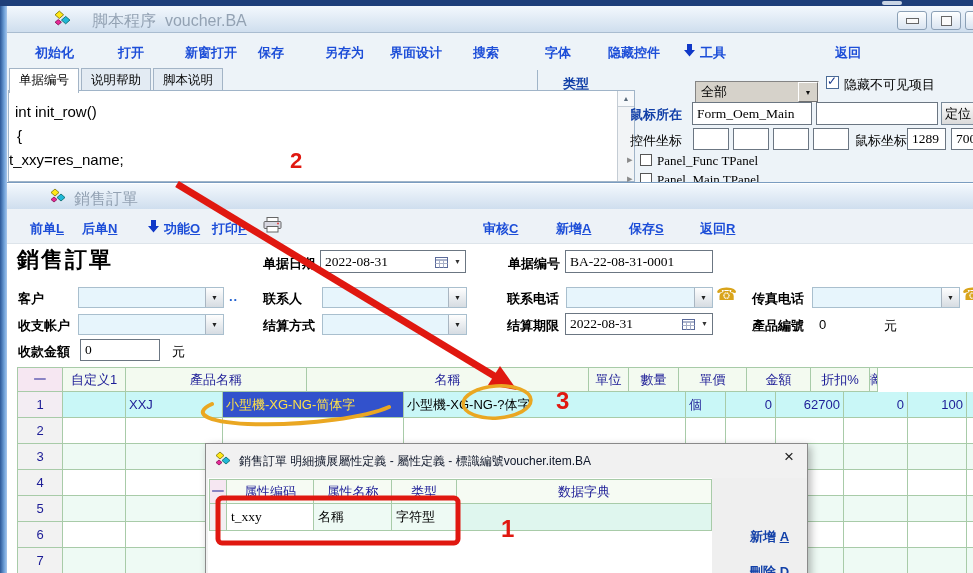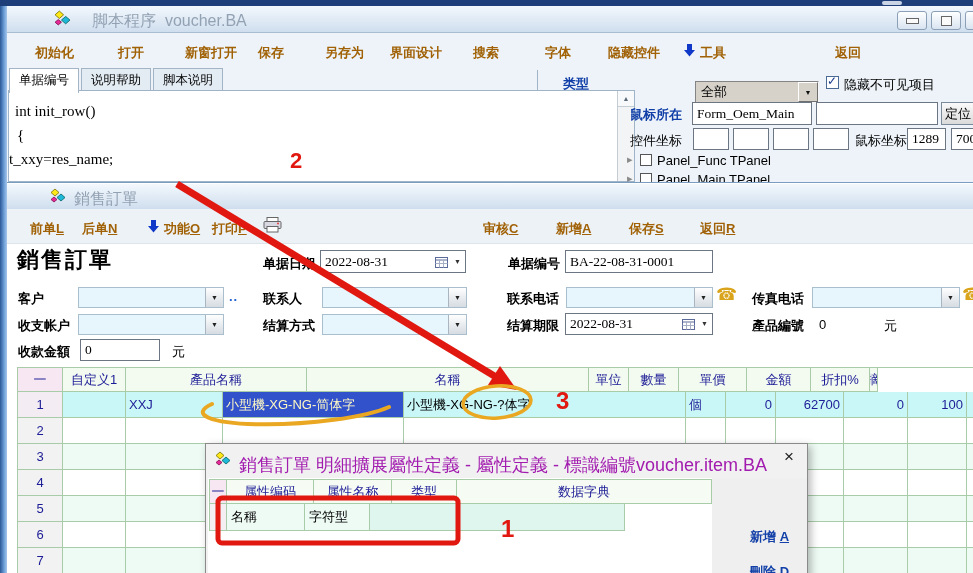--- a/index.html
+++ b/index.html
@@ -4,40 +4,40 @@
 <style>
   html,body{margin:0;padding:0;background:#fff}
   #stage{position:relative;width:973px;height:573px;overflow:hidden;background:#fff;
          font-family:"Liberation Sans",sans-serif;font-size:13px;color:#000}
   .abs{position:absolute}
   .nw{white-space:nowrap}
   .titlebar{background:linear-gradient(#f3f8fd,#cfdeee);border-bottom:1px solid #a9bcd0}
   .ttxt{font-size:16px;color:#93a2b3;white-space:pre}
   .winbtn{width:28px;height:17px;border:1px solid #8ba0b6;border-radius:3px;
           background:linear-gradient(#feffff,#d9e4f1);display:flex;align-items:center;justify-content:center}
-  .menu{font-size:13px;font-weight:600;color:#a16207;white-space:nowrap;cursor:default}
+  .menu{font-size:13px;font-weight:600;color:#1d4ed8;white-space:nowrap;cursor:default}
   .tab{display:inline-block;padding:3px 9px 2px;border:1px solid #a3b4c6;border-bottom:none;
        background:#e3ebf3;font-size:12.5px;margin-right:2px}
   .tab.active{background:#fff;position:relative;z-index:3;padding-bottom:4px}
-  .codeline{font-family:Liberation Serif, serif;font-size:15px;color:#000;white-space:pre}
+  .codeline{font-family:Liberation Sans, sans-serif;font-size:15px;color:#000;white-space:pre}
   .lbl{font-weight:700;color:#000;white-space:nowrap}
   .bluelbl{color:#1240a8;font-weight:600;white-space:nowrap}
   .tbox{background:#fff;border:1px solid #6b7682;display:flex;align-items:center;padding:0 4px;
         font-family:"Liberation Serif",serif;font-size:13.5px;box-sizing:border-box}
   .combo{background:#e7f5fc;border:1px solid #a9bfce;display:flex;box-sizing:border-box}
   .combo .sp{flex:1}
   .ddb{width:17px;background:linear-gradient(#fefefe,#d6dce2);border-left:1px solid #a9b6c2;
        display:flex;align-items:center;justify-content:center;font-size:7px;color:#222}
   .gcombo{background:#d6d2ca;border-top:1px solid #848484;border-left:1px solid #848484;
           border-bottom:1px solid #f6f6f6;border-right:1px solid #f6f6f6;display:flex;box-sizing:border-box}
   .gddb{width:18px;background:#d6d2ca;border:1px solid;border-color:#fff #6f6f6f #6f6f6f #fff;
         display:flex;align-items:center;justify-content:center;font-size:7px;color:#111}
   .btn{background:linear-gradient(#fafafa,#dadada);border:1px solid #7a8a9a;display:flex;
        align-items:center;justify-content:center;box-sizing:border-box}
-  .serif{font-family:Liberation Sans, sans-serif}
+  .serif{font-family:Liberation Serif, serif}
   
   .tr{display:flex}
   .td,.th{box-sizing:border-box;border-right:1px solid #a8cba8;border-bottom:1px solid #a8cba8;
           overflow:hidden;white-space:nowrap;display:flex;align-items:center}
   .th{justify-content:center;color:#1c1c96;background:#f3faf0;height:24px}
   .td{height:26px;padding:0 3px}
   .c0{width:45px}.c1{width:63px}.c2{width:97px}.c3{width:181px}.c4{width:282px}
   .c5{width:40px}.c6{width:50px}.c7{width:68px}.c8{width:64px}.c9{width:59px}.c10{width:8px}
   .num{justify-content:center;color:#1c1c96;padding:0}
   .rt{justify-content:flex-end;color:#1c1c96}
@@ -270,21 +270,21 @@
         <div class="th c6">數量</div>
         <div class="th c7">單價</div>
         <div class="th c8">金額</div>
         <div class="th c9">折扣%</div>
         <div class="th c10">摘</div>
       </div>
       <div class="tr row1">
         <div class="td c0 num">1</div>
         <div class="td c1"></div>
         <div class="td c2" style="color:#1c1c96">XXJ</div>
-        <div class="td c3" style="background:#3252cc;color:#fef9c3">小型機-XG-NG-简体字</div>
+        <div class="td c3" style="background:#3252cc;color:#fde047">小型機-XG-NG-简体字</div>
         <div class="td c4">小型機-XG-NG-?体字</div>
         <div class="td c5" style="color:#1c1c96">個</div>
         <div class="td c6 rt">0</div>
         <div class="td c7 rt">62700</div>
         <div class="td c8 rt">0</div>
         <div class="td c9 rt">100</div>
         <div class="td c10"></div>
       </div>
       <div class="tr rowe">
           <div class="td c0 num">2</div>
@@ -367,34 +367,35 @@
     </div>
   </div>
 
   <div class="abs" style="left:205px;top:443px;width:603px;height:136px;background:#f1f1f1;border:1px solid #8a8a8a;
               box-shadow:3px 3px 8px rgba(0,0,0,.28);box-sizing:border-box">
     <svg class="abs" style="left:9px;top:7px" width="16" height="16" viewBox="0 0 16 16">
       <path d="M5 1l4 3.5L5 8 1 4.5z" fill="#ffe818" stroke="#7a7000" stroke-width=".8"></path>
       <path d="M11 6l4 3.5-4 3.5-4-3.5z" fill="#20b8d8" stroke="#066" stroke-width=".8"></path>
       <path d="M4 9l3 2.5L4 14l-3-2.5z" fill="#e82898" stroke="#801050" stroke-width=".8"></path>
     </svg>
-    <span class="abs nw" style="left:33px;top:9px;font-size:18px;color:#a21caf">銷售訂單 明細擴展屬性定義 - 屬性定義 - 標識編號voucher.item.BA</span>
+    <span class="abs nw" style="left:33px;top:9px;font-size:12px;color:#0f172a">銷售訂單 明細擴展屬性定義 - 屬性定義 - 標識編號voucher.item.BA</span>
     <span class="abs" style="left:578px;top:3px;font-size:17px;color:#222">×</span>
 
     <div class="abs" style="left:2px;top:34px;width:504px;height:99px;background:#fff">
       <div class="abs" style="left:1px;top:1px;border-top:1px solid #a8cba8;border-left:1px solid #a8cba8;font-size:13px">
         <div style="display:flex">
           <div class="dth d0" style="background:#f6e7f2">一</div>
           <div class="dth d1">属性编码</div>
           <div class="dth d2">属性名称</div>
           <div class="dth d3">类型</div>
           <div class="dth d4">数据字典</div>
         </div>
         <div style="display:flex">
           <div class="dtd d0" style="background:#f3eff3"></div>
+          <div class="dtd d1 serif" style="background:#fff;font-size:13.5px">t_xxy</div>
           <div class="dtd d2">名稱</div>
           <div class="dtd d3">字符型</div>
           <div class="dtd d4" style="background:#dff6ee"></div>
         </div>
       </div>
     </div>
 
     <div class="abs" style="left:506px;top:34px;width:95px;height:100px;background:#efefef">
       <span class="abs dlgbtn" style="left:38px;top:50px"><span>新增</span> <u>A</u></span>
       <span class="abs dlgbtn" style="left:38px;top:85px"><span>刪除</span> <u>D</u></span>

